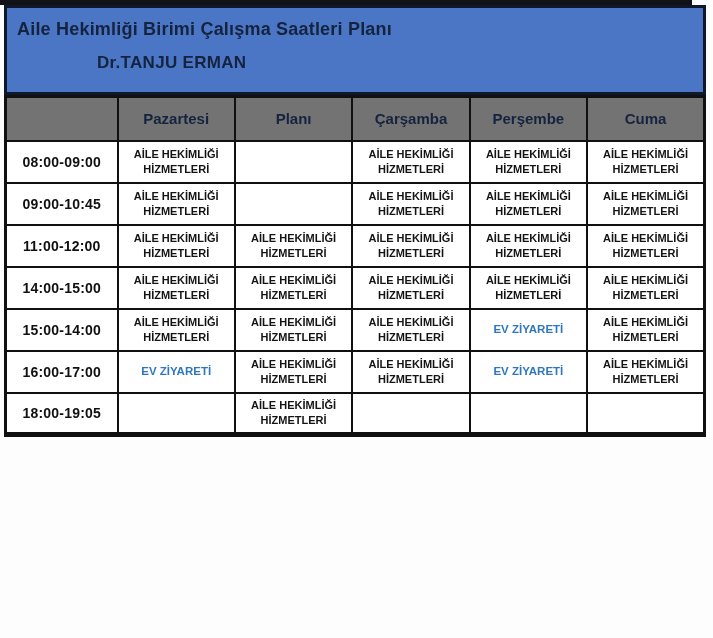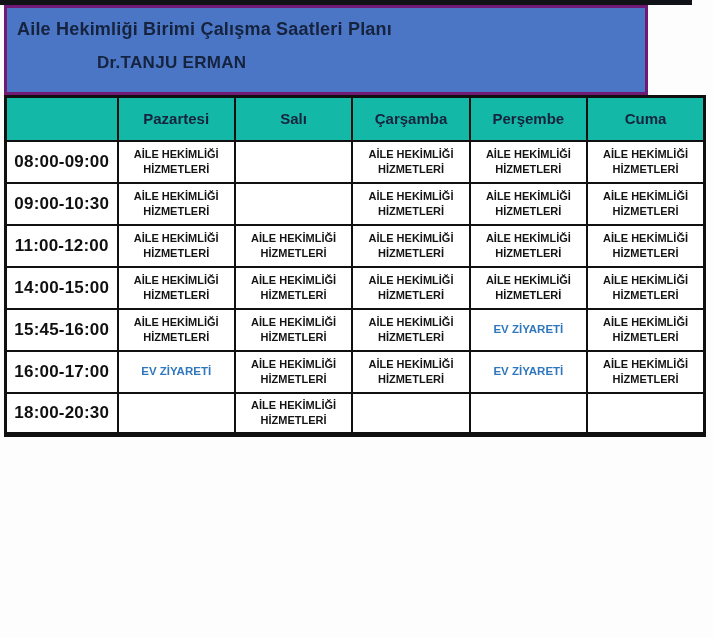--- a/index.html
+++ b/index.html
@@ -10,24 +10,24 @@
     position:relative;
     overflow:hidden;
   }
   .top-strip {
     position:absolute; left:0; top:0;
     width:692px; height:5px;
     background:#101218;
   }
   .header-box {
     position:absolute; left:4px; top:5px;
-    width:644px; height:90px;
+    width:702px; height:90px;
     box-sizing:border-box;
     background:#4b76c5;
-    border:3px solid #701a75;
+    border:3px solid #0f172a;
   }
   .page-title {
     margin:11px 0 0 10px;
     font-size:18px; font-weight:bold;
     color:#15233f;
     letter-spacing:0.2px;
   }
   .doctor-name {
     margin:13px 0 8px 90px;
     font-size:17px; font-weight:bold;
@@ -45,29 +45,29 @@
   }
   table.schedule col.time-col { width:112px; }
   table.schedule th, table.schedule td {
     border:2px solid #101010;
     text-align:center;
     vertical-align:middle;
     padding:1px 4px;
     box-sizing:border-box;
   }
   thead th {
-    background:#14b8a6;
+    background:#737373;
     color:#15233f;
     font-size:15px; font-weight:bold;
     height:44px;
   }
   tbody th.time {
     background:#ffffff;
     color:#101010;
-    font-size:17px; font-weight:bold;
+    font-size:14px; font-weight:bold;
     height:42px;
     letter-spacing:0.2px;
     text-align:center;
   }
   td.cell {
     font-weight:bold;
     font-size:11px;
     line-height:1.3;
   }
   td.cell.service { color:#141414;margin-top:40px; }
@@ -91,37 +91,37 @@
     <col>
       <col>
       <col>
       <col>
       <col>
   </colgroup>
   <thead>
     <tr>
         <th></th>
         <th>Pazartesi</th>
-        <th>Salı</th>
+        <th>Planı</th>
         <th>Çarşamba</th>
         <th>Perşembe</th>
         <th>Cuma</th>
       </tr>
   </thead>
   <tbody>
       <tr>
         <th class="time">08:00-09:00</th>
         <td class="cell service">AİLE HEKİMLİĞİ HİZMETLERİ</td>
         <td class="cell empty"></td>
         <td class="cell service">AİLE HEKİMLİĞİ HİZMETLERİ</td>
         <td class="cell service">AİLE HEKİMLİĞİ HİZMETLERİ</td>
         <td class="cell service">AİLE HEKİMLİĞİ HİZMETLERİ</td>
       </tr>
       <tr>
-        <th class="time">09:00-10:30</th>
+        <th class="time">09:00-10:45</th>
         <td class="cell service">AİLE HEKİMLİĞİ HİZMETLERİ</td>
         <td class="cell empty"></td>
         <td class="cell service">AİLE HEKİMLİĞİ HİZMETLERİ</td>
         <td class="cell service">AİLE HEKİMLİĞİ HİZMETLERİ</td>
         <td class="cell service">AİLE HEKİMLİĞİ HİZMETLERİ</td>
       </tr>
       <tr>
         <th class="time">11:00-12:00</th>
         <td class="cell service">AİLE HEKİMLİĞİ HİZMETLERİ</td>
         <td class="cell service">AİLE HEKİMLİĞİ HİZMETLERİ</td>
@@ -131,37 +131,37 @@
       </tr>
       <tr>
         <th class="time">14:00-15:00</th>
         <td class="cell service">AİLE HEKİMLİĞİ HİZMETLERİ</td>
         <td class="cell service">AİLE HEKİMLİĞİ HİZMETLERİ</td>
         <td class="cell service">AİLE HEKİMLİĞİ HİZMETLERİ</td>
         <td class="cell service">AİLE HEKİMLİĞİ HİZMETLERİ</td>
         <td class="cell service">AİLE HEKİMLİĞİ HİZMETLERİ</td>
       </tr>
       <tr>
-        <th class="time">15:45-16:00</th>
+        <th class="time">15:00-14:00</th>
         <td class="cell service">AİLE HEKİMLİĞİ HİZMETLERİ</td>
         <td class="cell service">AİLE HEKİMLİĞİ HİZMETLERİ</td>
         <td class="cell service">AİLE HEKİMLİĞİ HİZMETLERİ</td>
         <td class="cell visit">EV ZİYARETİ</td>
         <td class="cell service">AİLE HEKİMLİĞİ HİZMETLERİ</td>
       </tr>
       <tr>
         <th class="time">16:00-17:00</th>
         <td class="cell visit">EV ZİYARETİ</td>
         <td class="cell service">AİLE HEKİMLİĞİ HİZMETLERİ</td>
         <td class="cell service">AİLE HEKİMLİĞİ HİZMETLERİ</td>
         <td class="cell visit">EV ZİYARETİ</td>
         <td class="cell service">AİLE HEKİMLİĞİ HİZMETLERİ</td>
       </tr>
       <tr>
-        <th class="time">18:00-20:30</th>
+        <th class="time">18:00-19:05</th>
         <td class="cell empty"></td>
         <td class="cell service">AİLE HEKİMLİĞİ HİZMETLERİ</td>
         <td class="cell empty"></td>
         <td class="cell empty"></td>
         <td class="cell empty"></td>
       </tr>
     </tbody>
 </table>
 
 </body></html>

